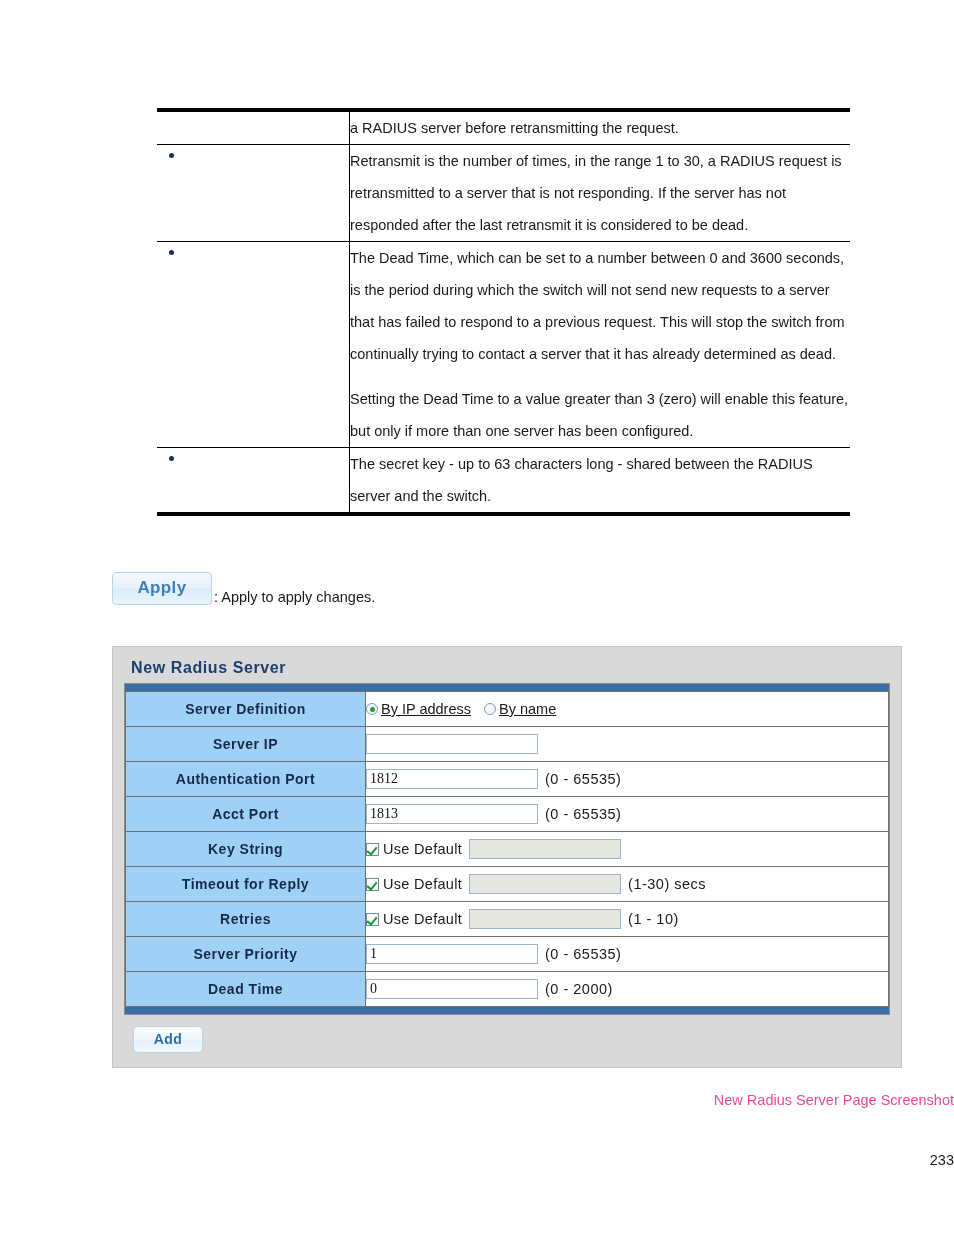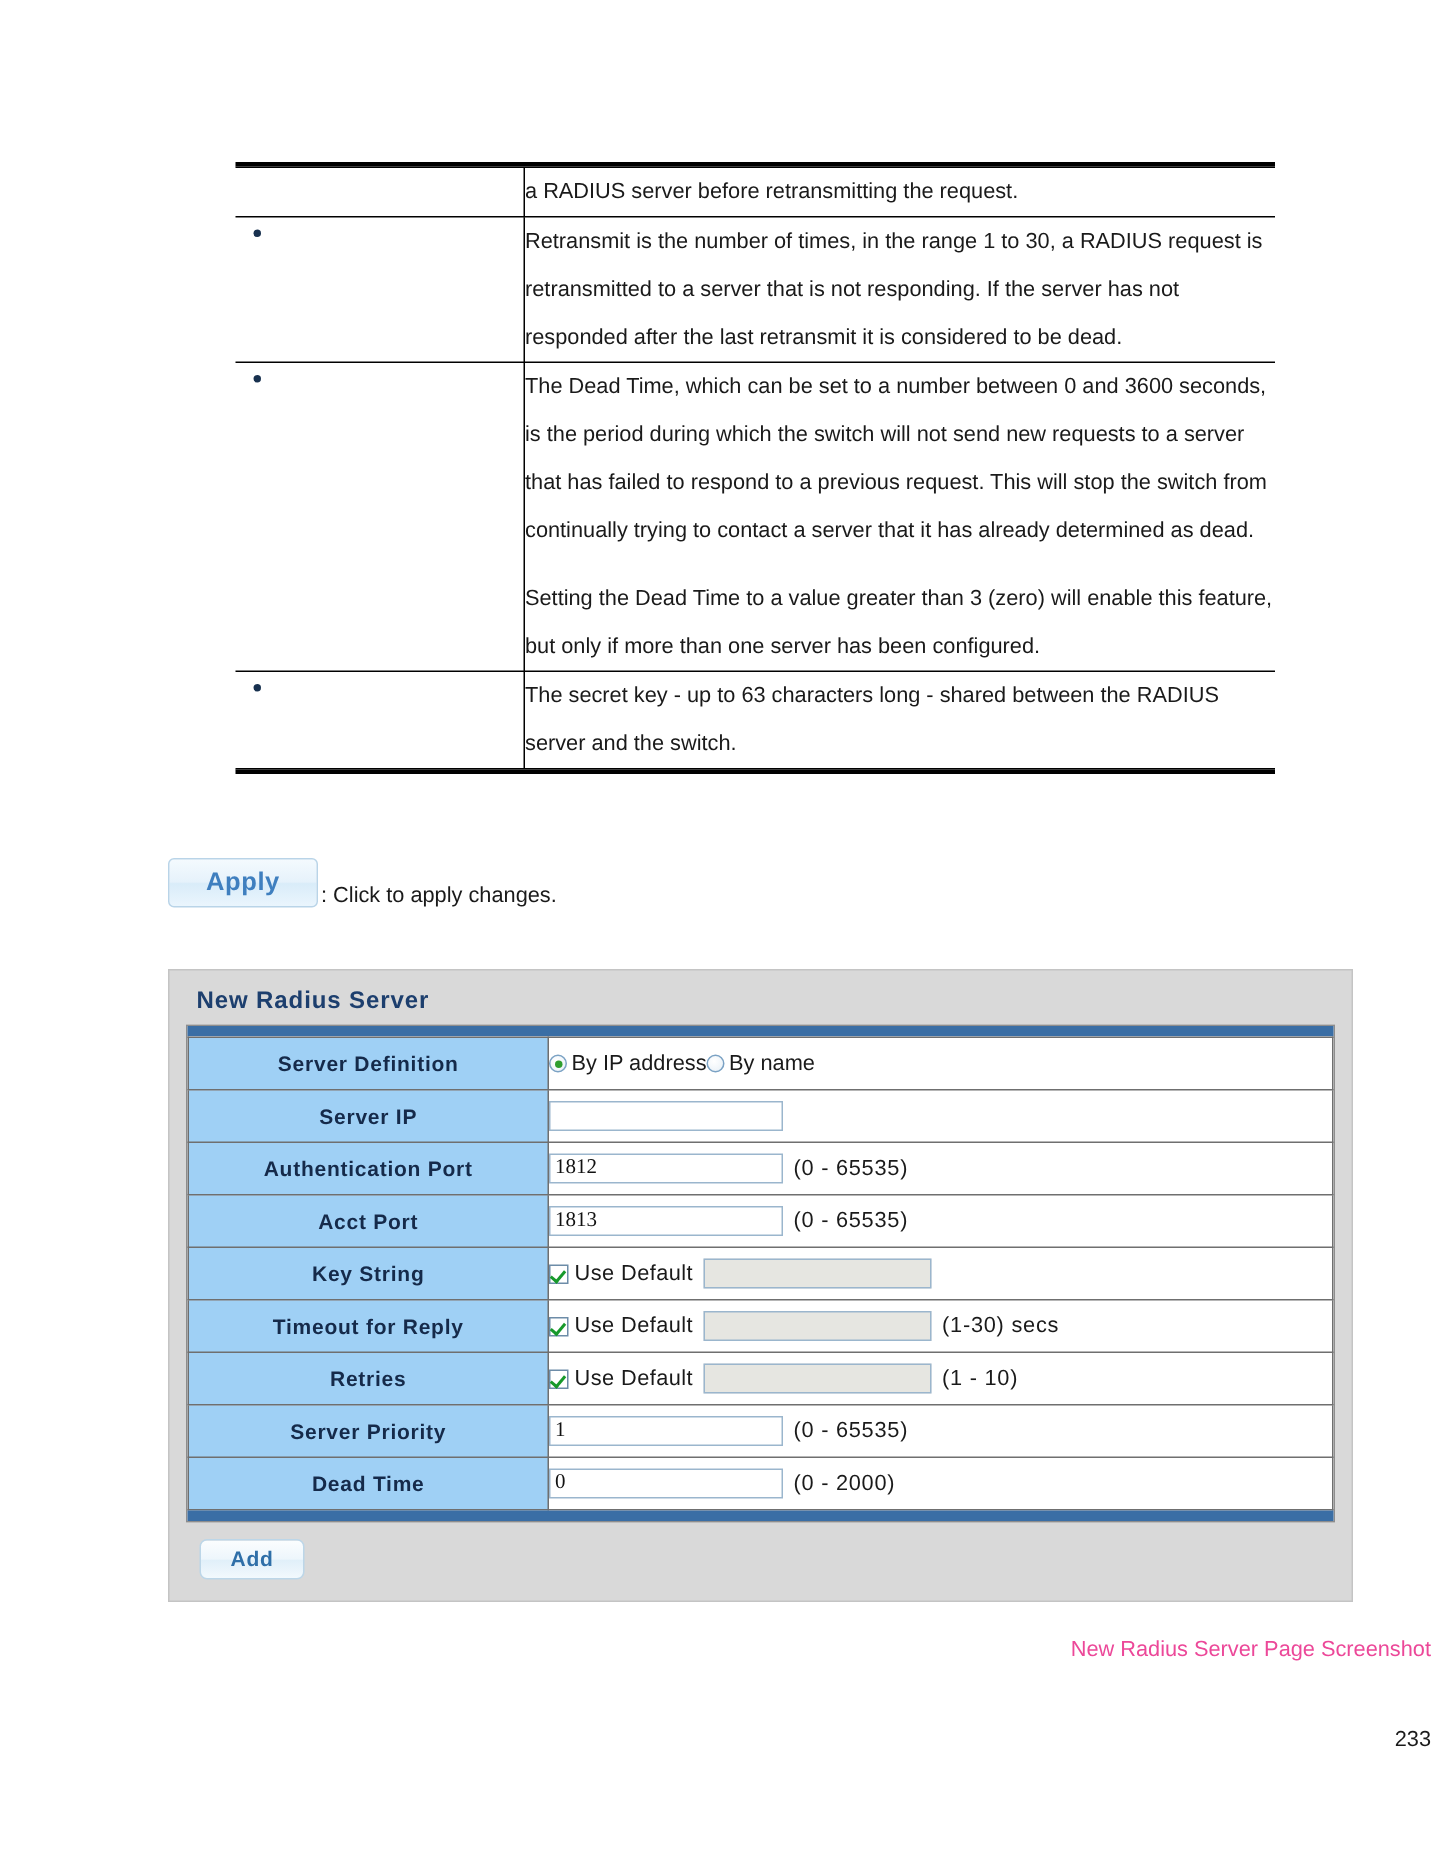--- a/index.html
+++ b/index.html
@@ -167,21 +167,21 @@
   }
   .field-row {
     display: flex;
     align-items: center;
     gap: 7px;
   }
   input.txt {
     font-family: "Liberation Serif", serif;
     font-size: 14px;
     color: #111;
-    width: 156px;
+    width: 172px;
     height: 20px;
     padding: 1px 3px;
     border: 1px solid #9bb6cd;
     background: #ffffff;
     box-sizing: border-box;
   }
   input.txt.wide {
     width: 152px;
   }
   input.txt.disabled {
@@ -192,20 +192,22 @@
   .hint {
     font-family: "Liberation Sans", sans-serif;
     font-size: 14.5px;
     color: #1a1a1a;
     letter-spacing: 0.5px;
     white-space: nowrap;
   }
   .radio-group {
     display: flex;
     align-items: center;
+    gap: 13px;
+    text-decoration: underline;
   }
   .radio-item {
     display: flex;
     align-items: center;
     gap: 3px;
     font-size: 14.5px;
     color: #1a1a1a;
     white-space: nowrap;
   }
   .radio {
@@ -334,21 +336,21 @@
           <p>The secret key - up to 63 characters long - shared between the RADIUS server and the switch.</p>
         </td>
       </tr>
     </tbody>
   </table>
   <div class="desc-rule-bottom"></div>
 </div>
 
 <div class="apply-row">
   <span class="btn-apply">Apply</span>
-  <span class="apply-caption">: Click to apply changes.</span>
+  <span class="apply-caption">: Apply to apply changes.</span>
 </div>
 
 <div class="panel">
   <div class="panel-title">New Radius Server</div>
 
   <div class="form-shell">
     <div class="blue-bar"></div>
 
     <table class="form">
       <tbody>

